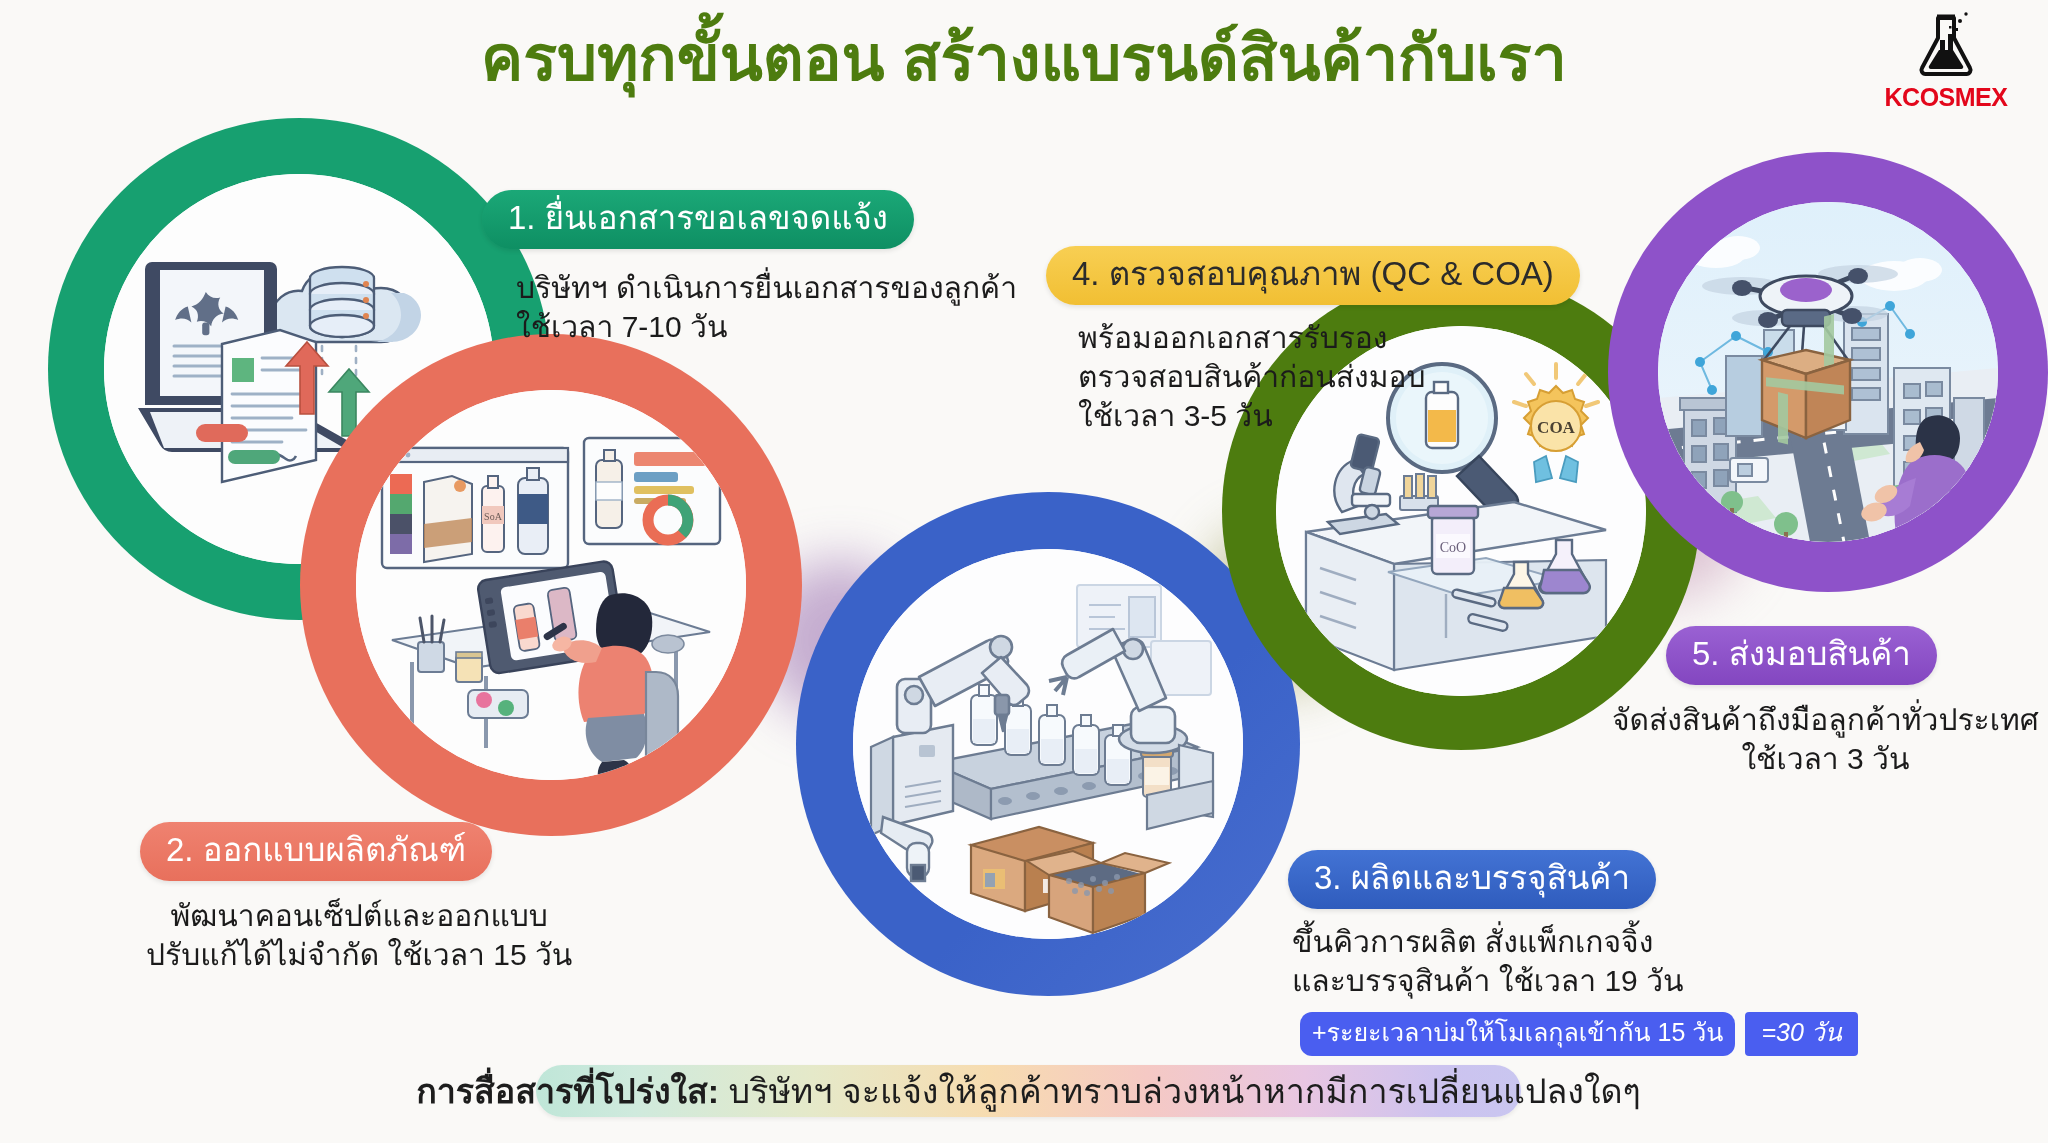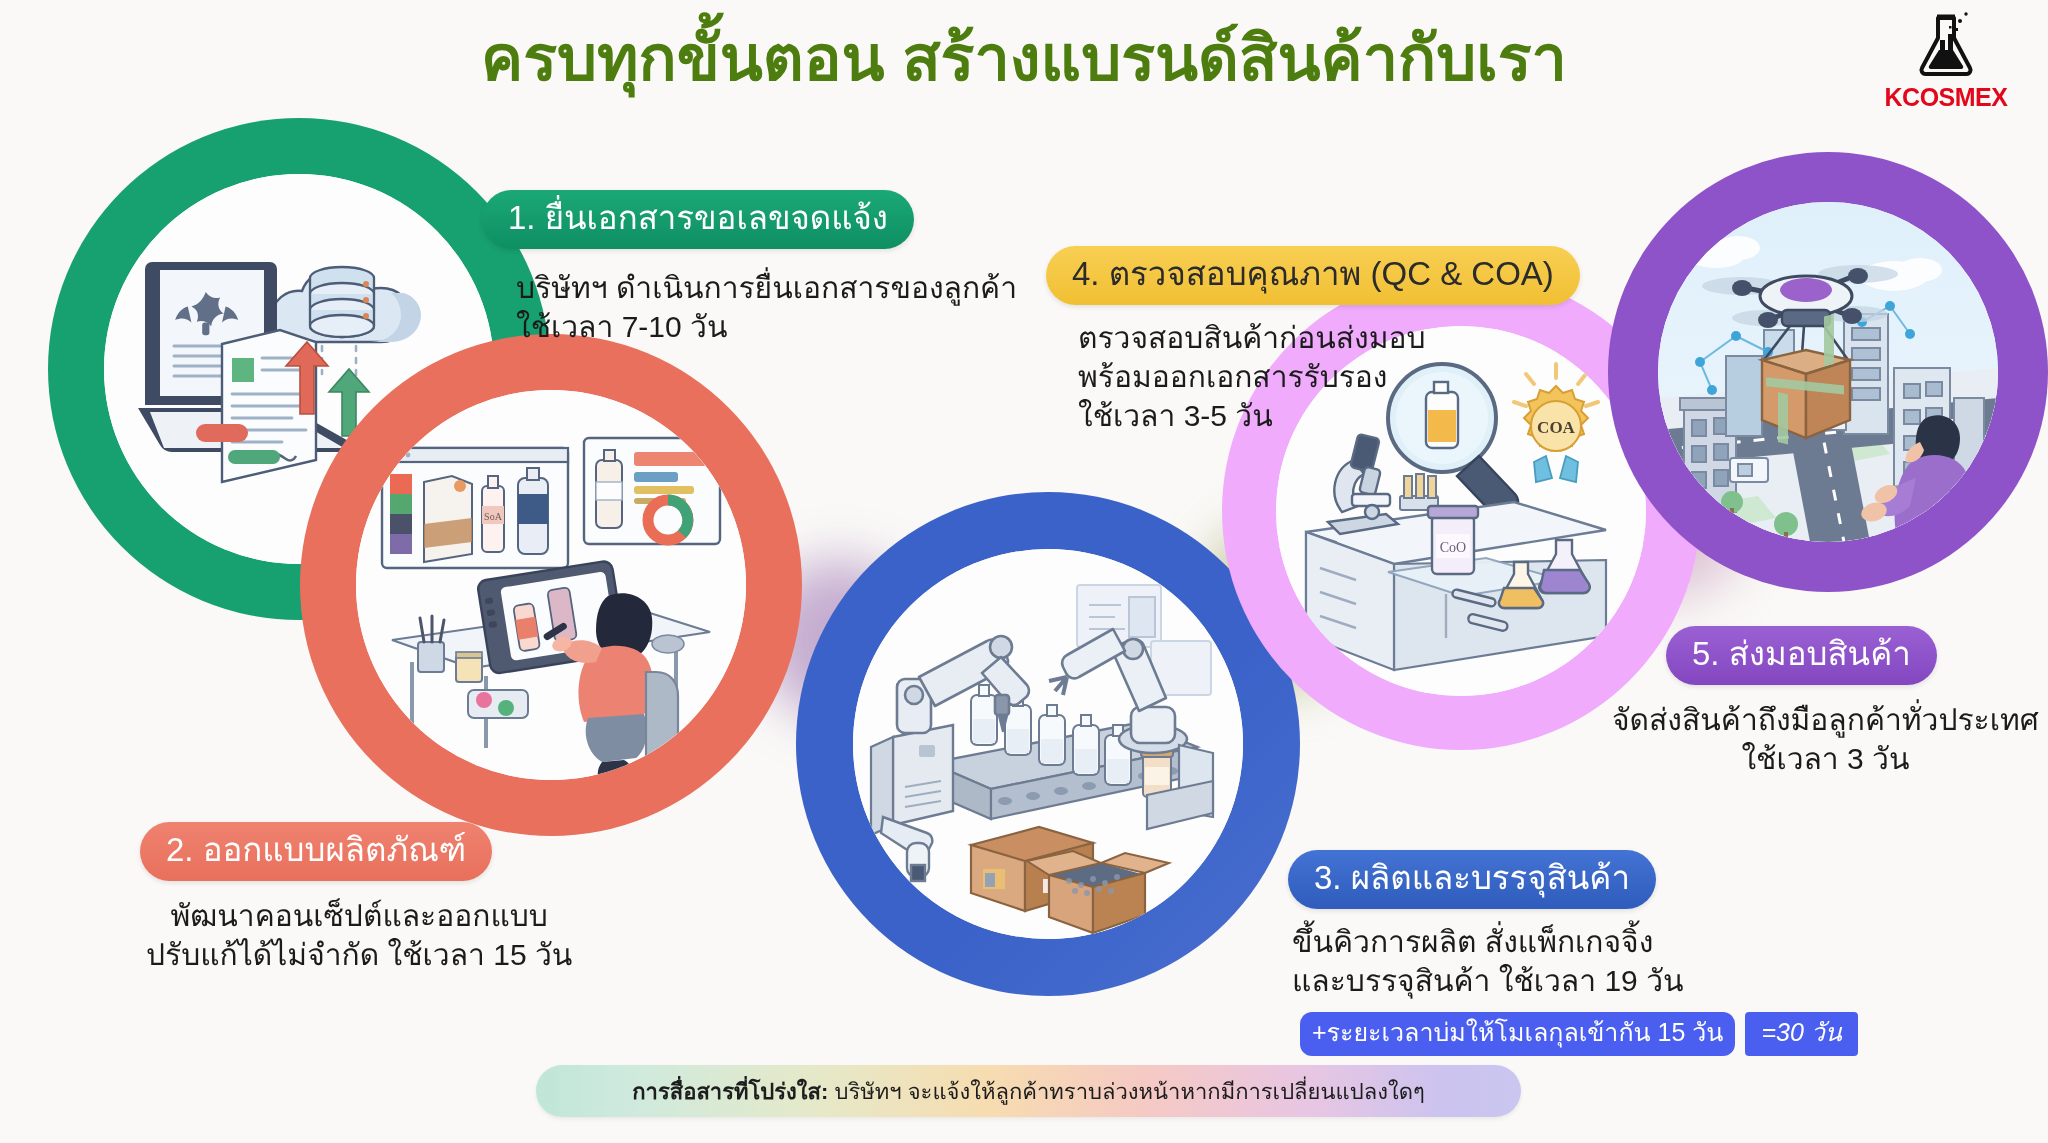--- a/index.html
+++ b/index.html
@@ -32,21 +32,21 @@
   .ring.r1{ left:48px;  top:118px; width:502px; height:502px; background:#17a070; }
   .ring.r1 .inner{ left:56px; top:56px; right:56px; bottom:56px; }
 
   .ring.r2{ left:300px; top:334px; width:502px; height:502px; background:#e8705c; }
   .ring.r2 .inner{ left:56px; top:56px; right:56px; bottom:56px; }
 
   .ring.r3{ left:796px; top:492px; width:504px; height:504px;
             background:linear-gradient(135deg,#3a62c8 0%,#3a62c8 60%,#4a6fd0 100%); }
   .ring.r3 .inner{ left:57px; top:57px; right:57px; bottom:57px; }
 
-  .ring.r4{ left:1222px; top:272px; width:478px; height:478px; background:#f0abfc; }
+  .ring.r4{ left:1222px; top:272px; width:478px; height:478px; background:#4d7c0f; }
   .ring.r4 .inner{ left:54px; top:54px; right:54px; bottom:54px; }
 
   .ring.r5{ left:1608px; top:152px; width:440px; height:440px; background:#8e52c9; }
   .ring.r5 .inner{ left:50px; top:50px; right:50px; bottom:50px; }
 
   
   .blend{ position:absolute; border-radius:50%; filter:blur(26px); opacity:.55; pointer-events:none; }
 
   
   .pill{
@@ -82,21 +82,21 @@
   .badge.round{ border-radius:4px; padding:8px 16px 11px 16px;font-style:italic; }
 
   
   .banner{
     position:absolute; left:536px; top:1065px; width:985px; height:52px;
     border-radius:26px;
     background:linear-gradient(90deg,#bfe6d8 0%,#cfeadd 10%,#e5e9c9 28%,#f7dcb0 46%,#f5c9c4 62%,#e8c6e2 78%,#ccc3ef 92%,#c9c6f0 100%);
     display:flex; align-items:center; justify-content:center;
     box-shadow:0 2px 4px rgba(0,0,0,.07);
   }
-  .banner-txt{ font-size:22px; color:#1d1d1d; white-space:nowrap; }
+  .banner-txt{ font-size:34px; color:#1d1d1d; white-space:nowrap; }
   .banner-txt b{ font-weight:bold; }
 
   
   .ill{ position:absolute; inset:0; }
   .ill svg{ width:100%; height:100%; display:block; }
 </style>
 </head>
 <body>
 
 <div id="stage">
@@ -719,22 +719,22 @@
     <div>ขึ้นคิวการผลิต สั่งแพ็กเกจจิ้ง</div>
     <div>และบรรจุสินค้า ใช้เวลา 19 วัน</div>
   </div>
   <div class="badges">
     <span class="badge">+ระยะเวลาบ่มให้โมเลกุลเข้ากัน 15 วัน</span>
     <span class="badge round">=30 วัน</span>
   </div>
 
   <div class="pill p4">4. ตรวจสอบคุณภาพ (QC &amp; COA)</div>
   <div class="body b4">
+    <div>พร้อมออกเอกสารรับรอง</div>
     <div>ตรวจสอบสินค้าก่อนส่งมอบ</div>
-    <div>พร้อมออกเอกสารรับรอง</div>
     <div>ใช้เวลา 3-5 วัน</div>
   </div>
 
   <div class="pill p5">5. ส่งมอบสินค้า</div>
   <div class="body b5">
     <div>จัดส่งสินค้าถึงมือลูกค้าทั่วประเทศ</div>
     <div>ใช้เวลา 3 วัน</div>
   </div>
 
   <div class="banner">

